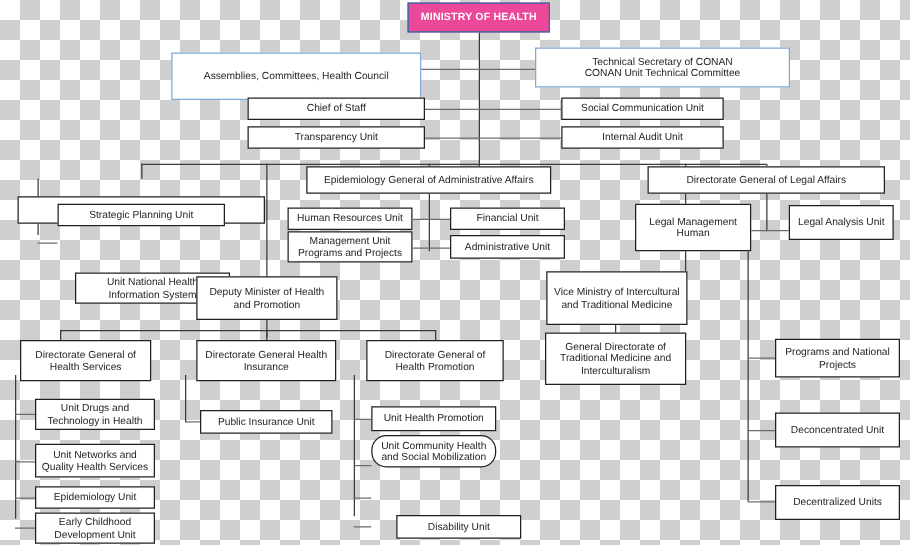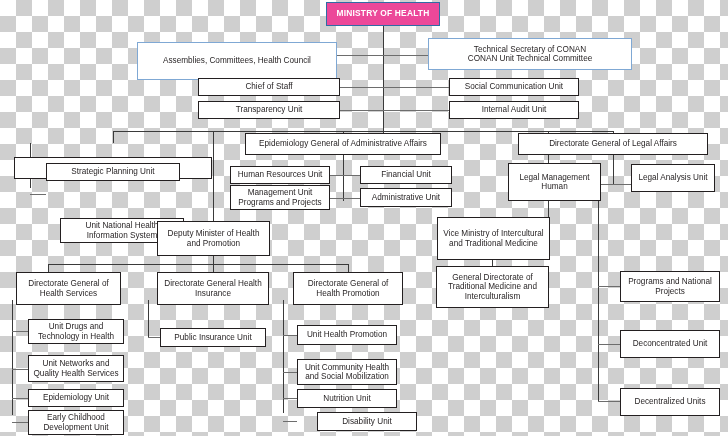--- a/index.html
+++ b/index.html
@@ -175,19 +175,18 @@
   <div class="node thick" style="left:28px;top:355px;width:96px;height:27px;">Unit Networks and Quality Health Services</div>
 
   <div class="node thick" style="left:28px;top:389px;width:96px;height:18px;">Epidemiology Unit</div>
 
   <div class="node thick" style="left:28px;top:410px;width:96px;height:25px;">Early Childhood Development Unit</div>
 
   <div class="node thick" style="left:160px;top:328px;width:106px;height:19px;">Public Insurance Unit</div>
 
   <div class="node thick" style="left:297px;top:325px;width:100px;height:20px;">Unit Health Promotion</div>
 
-  <div class="node thick" style="left:297px;top:359px;width:100px;height:26px;">Unit Community Health and Social Mobilization</div>
+  <div class="node thick" style="left:297px;top:348px;width:100px;height:26px;border-radius:12px;">Unit Community Health and Social Mobilization</div>
 
-  <div class="node thick" style="left:297px;top:389px;width:100px;height:19px;">Nutrition Unit</div>
 
   <div class="node thick" style="left:297px;top:412px;width:100px;height:19px;margin-left:20px;">Disability Unit</div>
 
 </div>
 
 </body></html>

